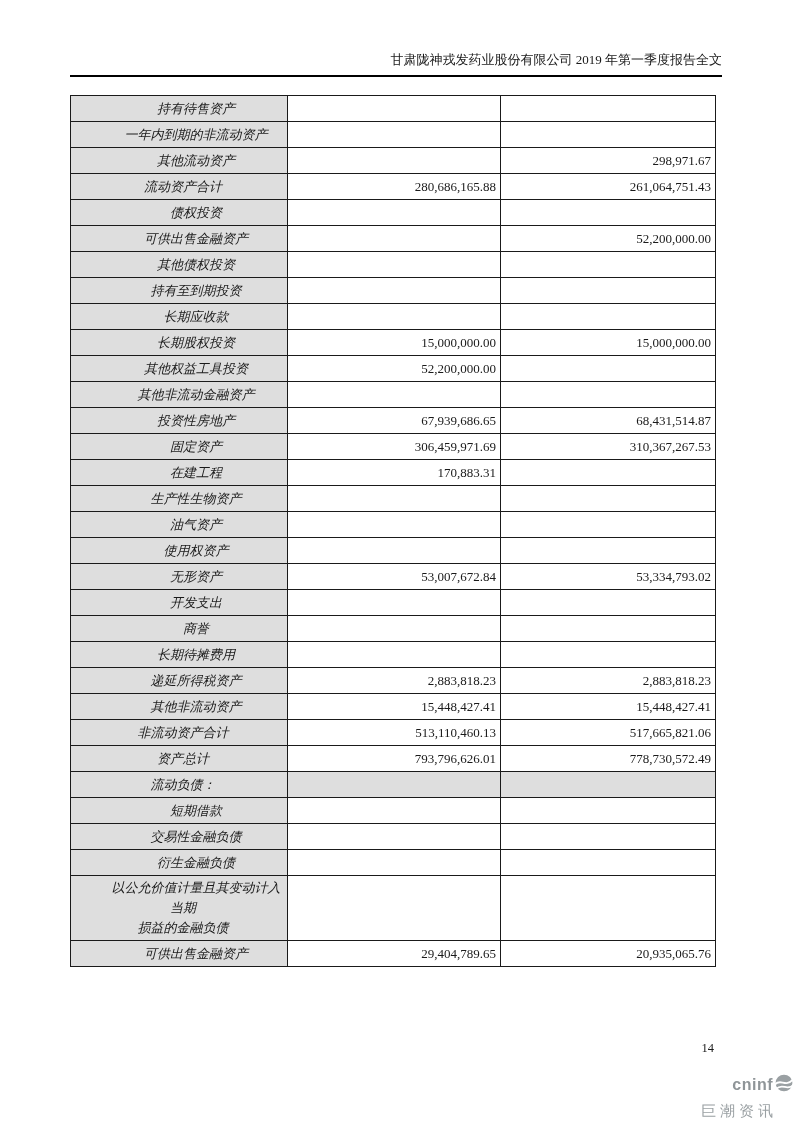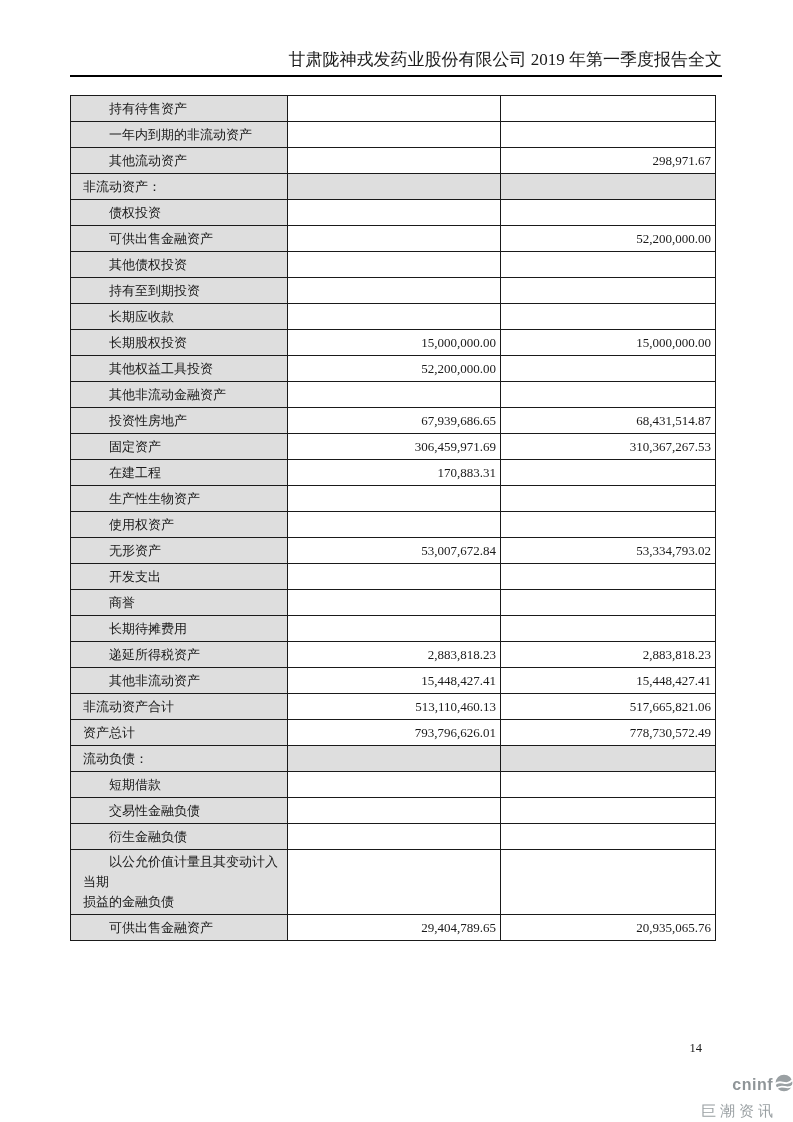--- a/index.html
+++ b/index.html
@@ -12,21 +12,21 @@
     font-family: "Liberation Serif", "DejaVu Serif", serif;
     color: #1a1a1a;
     overflow: hidden;
   }
   .report-header {
     position: absolute;
     left: 70px;
     top: 50px;
     width: 652px;
     text-align: right;
-    font-size: 17px;
+    font-size: 13px;
     line-height: 20px;
     padding-bottom: 5px;
     border-bottom: 2px solid #000;
   }
   table.balance-sheet {
     position: absolute;
     left: 70px;
     top: 95px;
     width: 645px;
     border-collapse: collapse;
@@ -35,37 +35,38 @@
   }
   table.balance-sheet td {
     border: 1px solid #1a1a1a;
     height: 26px;
     padding: 2px 4px;
     vertical-align: middle;
     line-height: 20px;
   }
   table.balance-sheet td.label {
     background: #dedede;
-    text-align: left;
+    text-align: center;
     padding-left: 12px;
+    font-style: italic;
   }
   table.balance-sheet td.label.indent {
     text-indent: 2em;
     white-space: pre-line;
   }
   table.balance-sheet tr.section td {
     background: #dedede;
   }
   table.balance-sheet td.num {
     text-align: right;
     padding-right: 4px;
   }
   .page-number {
     position: absolute;
-    left: 52px;
+    left: 64px;
     top: 1041px;
     width: 650px;
     text-align: right;
     font-size: 12.5px;
   }
   .cninfo-logo {
     position: absolute;
     right: 0;
     top: 1074px;
     text-align: center;
@@ -122,24 +123,24 @@
         <tr>
           <td class="label indent">一年内到期的非流动资产</td>
           <td class="num"></td>
           <td class="num"></td>
         </tr>
         <tr>
           <td class="label indent">其他流动资产</td>
           <td class="num"></td>
           <td class="num">298,971.67</td>
         </tr>
-        <tr class="section">
-          <td class="label">非流动资产：</td>
-          <td class="num"></td>
-          <td class="num"></td>
+        <tr>
+          <td class="label">流动资产合计</td>
+          <td class="num">280,686,165.88</td>
+          <td class="num">261,064,751.43</td>
         </tr>
         <tr>
           <td class="label indent">债权投资</td>
           <td class="num"></td>
           <td class="num"></td>
         </tr>
         <tr>
           <td class="label indent">可供出售金融资产</td>
           <td class="num"></td>
           <td class="num">52,200,000.00</td>
@@ -184,20 +185,25 @@
           <td class="num">306,459,971.69</td>
           <td class="num">310,367,267.53</td>
         </tr>
         <tr>
           <td class="label indent">在建工程</td>
           <td class="num">170,883.31</td>
           <td class="num"></td>
         </tr>
         <tr>
           <td class="label indent">生产性生物资产</td>
+          <td class="num"></td>
+          <td class="num"></td>
+        </tr>
+        <tr>
+          <td class="label indent">油气资产</td>
           <td class="num"></td>
           <td class="num"></td>
         </tr>
         <tr>
           <td class="label indent">使用权资产</td>
           <td class="num"></td>
           <td class="num"></td>
         </tr>
         <tr>
           <td class="label indent">无形资产</td>

